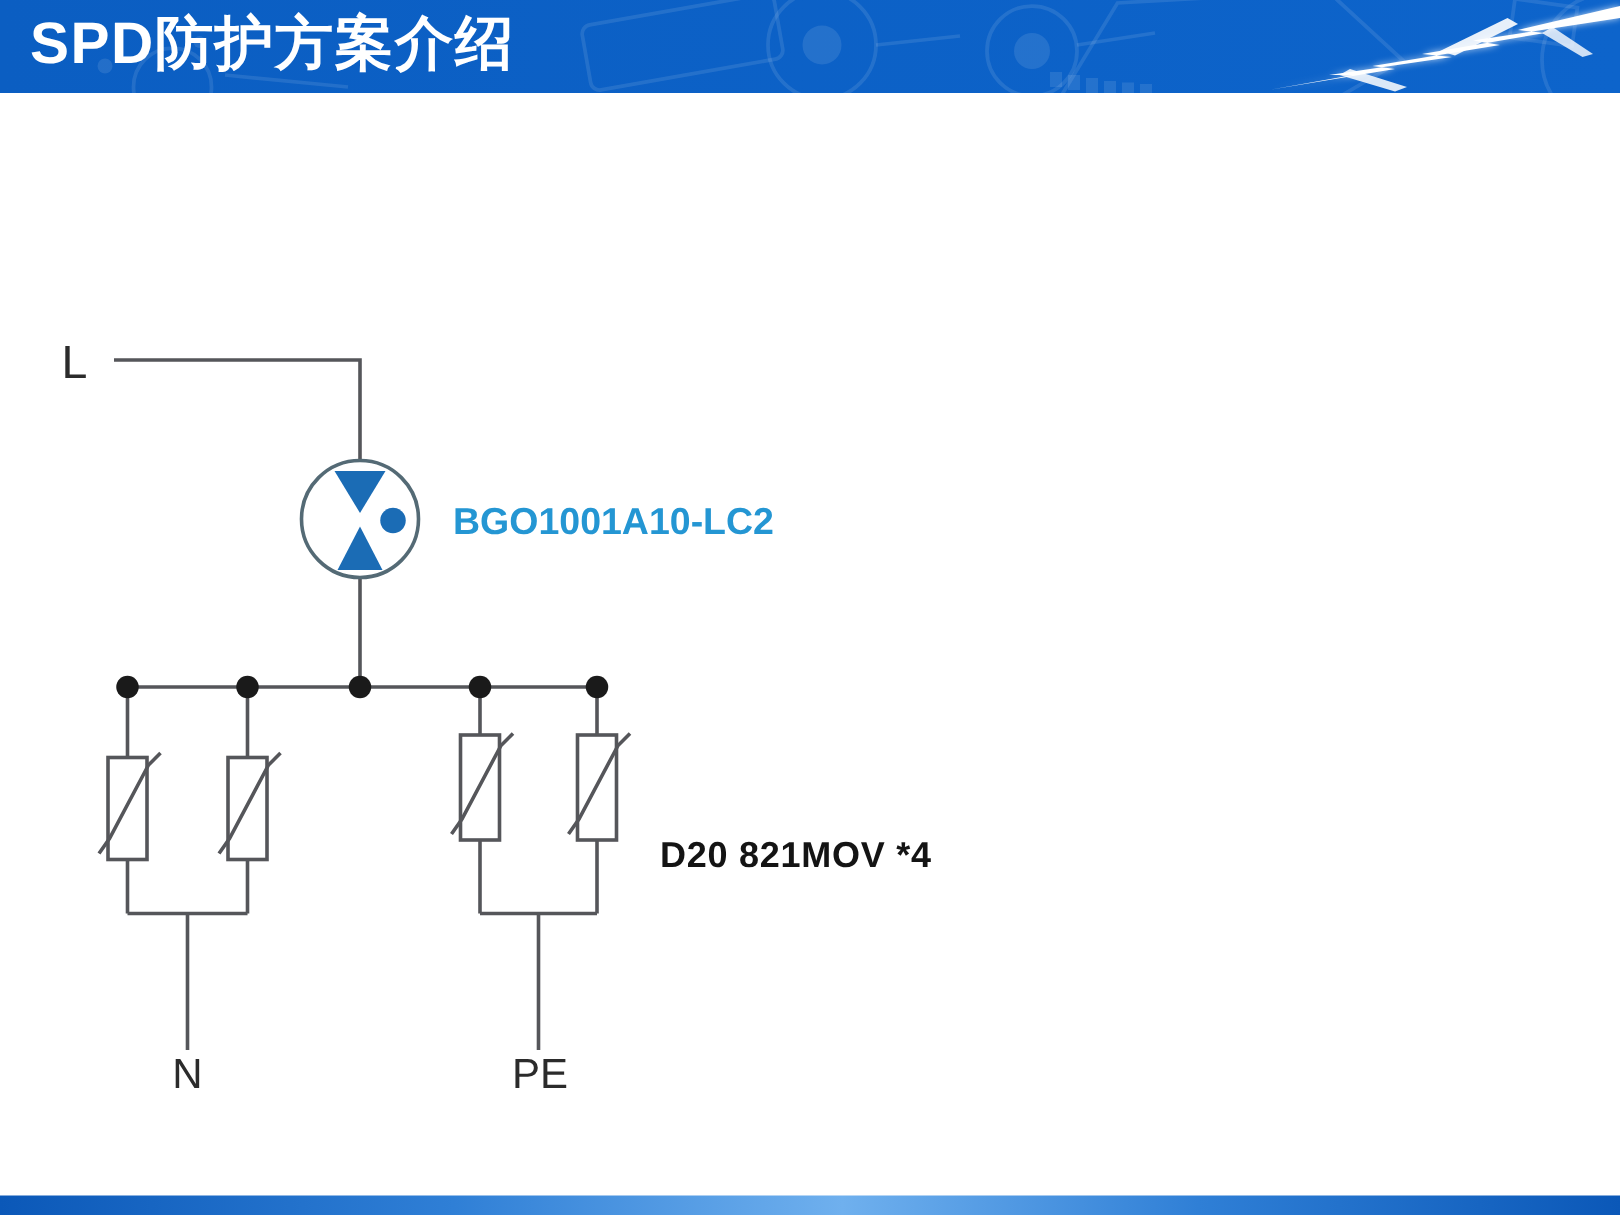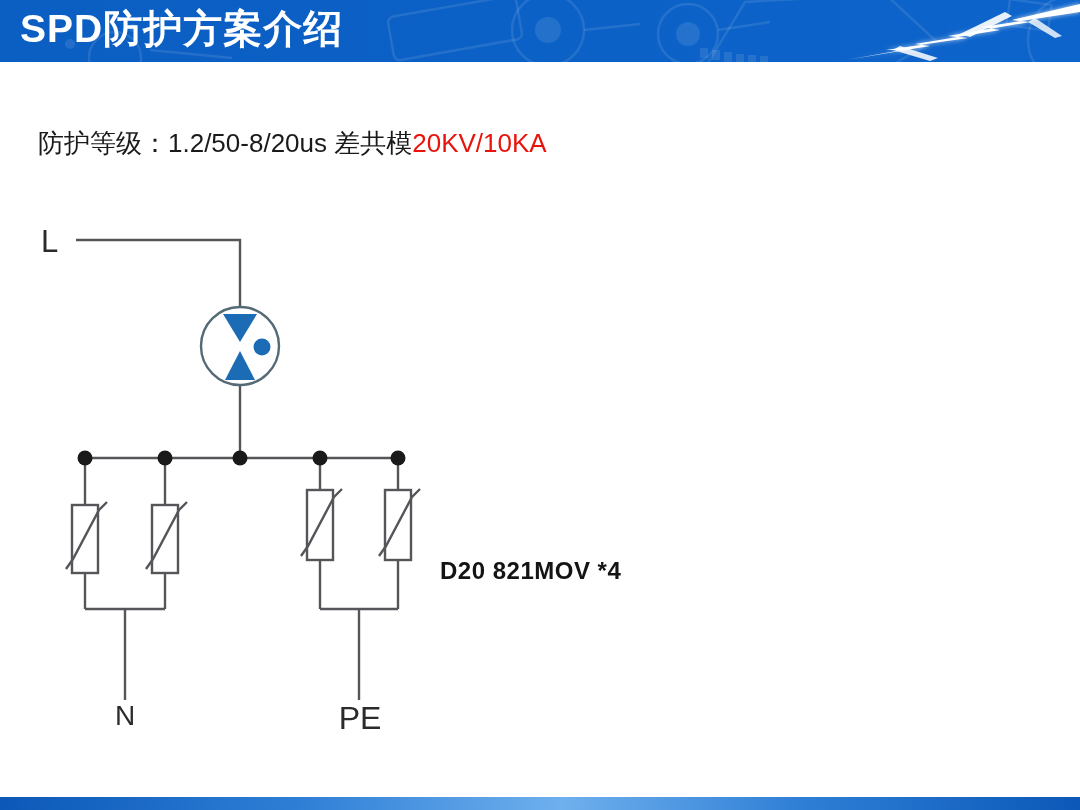--- a/index.html
+++ b/index.html
@@ -18,21 +18,21 @@
              white-space:nowrap;font-weight:500;}
   .spec-line .red{color:var(--red,#e8140c);}
   .spec1{top:126px;}
   .spec2{top:173px;}
 
   
   .diagram-svg{position:absolute;left:0;top:0;width:1080px;height:810px;}
   .diag-label{position:absolute;color:#2b2b2b;white-space:nowrap;}
   .lbl-l{left:41px;top:224px;font-size:31px;font-weight:500;}
   .lbl-n{left:105px;top:700px;width:40px;text-align:center;font-size:28px;font-weight:500;}
-  .lbl-pe{left:336px;top:700px;width:48px;text-align:center;font-size:32px;font-weight:500;}
+  .lbl-pe{left:336px;top:700px;width:48px;text-align:center;font-size:28px;font-weight:500;}
   .lbl-gdt{left:302px;top:334px;font-size:25px;font-weight:700;color:var(--gdt-blue,#2496d3);}
   .lbl-mov{left:440px;top:509px;font-size:24px;font-weight:700;color:#141414;letter-spacing:.5px;margin-top:48px;}
 
   
   .footer-bar{position:absolute;left:0;bottom:0;width:1080px;height:13px;
     background:linear-gradient(90deg,#0b58b8 0%,#2f7fd6 28%,#6fb0ee 52%,#2f7fd6 74%,#0b58b8 100%);}
 </style>
 </head>
 <body>
 
@@ -75,21 +75,20 @@
         <polygon filter="url(#glow)" fill="#ffffff" opacity="0.75" points="1080,4 1012,20 1030,22 948,36 968,38 886,50 902,50 846,60 930,46 915,44 1000,30 982,27 1080,12"></polygon>
         <polygon fill="#ffffff" points="1080,4 1012,20 1030,22 948,36 968,38 886,50 902,50 846,60 930,46 915,44 1000,30 982,27 1080,12"></polygon>
         <polygon fill="#ffffff" opacity="0.9" points="960,34 1005,12 1012,16 970,37"></polygon>
         <polygon fill="#ffffff" opacity="0.85" points="900,46 938,58 930,61 893,50"></polygon>
         <polygon fill="#ffffff" opacity="0.8" points="1035,18 1062,36 1055,38 1028,22"></polygon>
       </g>
     </svg>
     <div class="header-title">SPD防护方案介绍</div>
   </div>
 
-  <div class="spec-line spec1"><span>防护等级：1.2/50-8/20us 差共模</span><span class="red">20KV/10KA</span></div>
 
 
   <svg class="diagram-svg" viewBox="0 0 1080 810">
 
     <g stroke="#55565a" stroke-width="2.4" fill="none">
       <path d="M76,240 H240 V307"></path>
       <path d="M240,385 V458"></path>
       <path d="M85,458 H398"></path>
       <path d="M85,458 V505"></path>
       <path d="M165,458 V505"></path>
@@ -134,17 +133,18 @@
     </g>
     <g stroke="#55565a" stroke-width="2.4" fill="#ffffff">
       <rect x="385" y="490" width="26" height="70"></rect>
       <polyline points="379,556 386,546 412,497 420,489" fill="none"></polyline>
     </g>
   </svg>
 
   <div class="diag-label lbl-l">L</div>
   <div class="diag-label lbl-n">N</div>
   <div class="diag-label lbl-pe">PE</div>
+  <div class="diag-label lbl-gdt">BGO1001A10-LC2</div>
   <div class="diag-label lbl-mov">D20 821MOV *4</div>
 
   <div class="footer-bar"></div>
 
 </div>
 
 </body></html>

